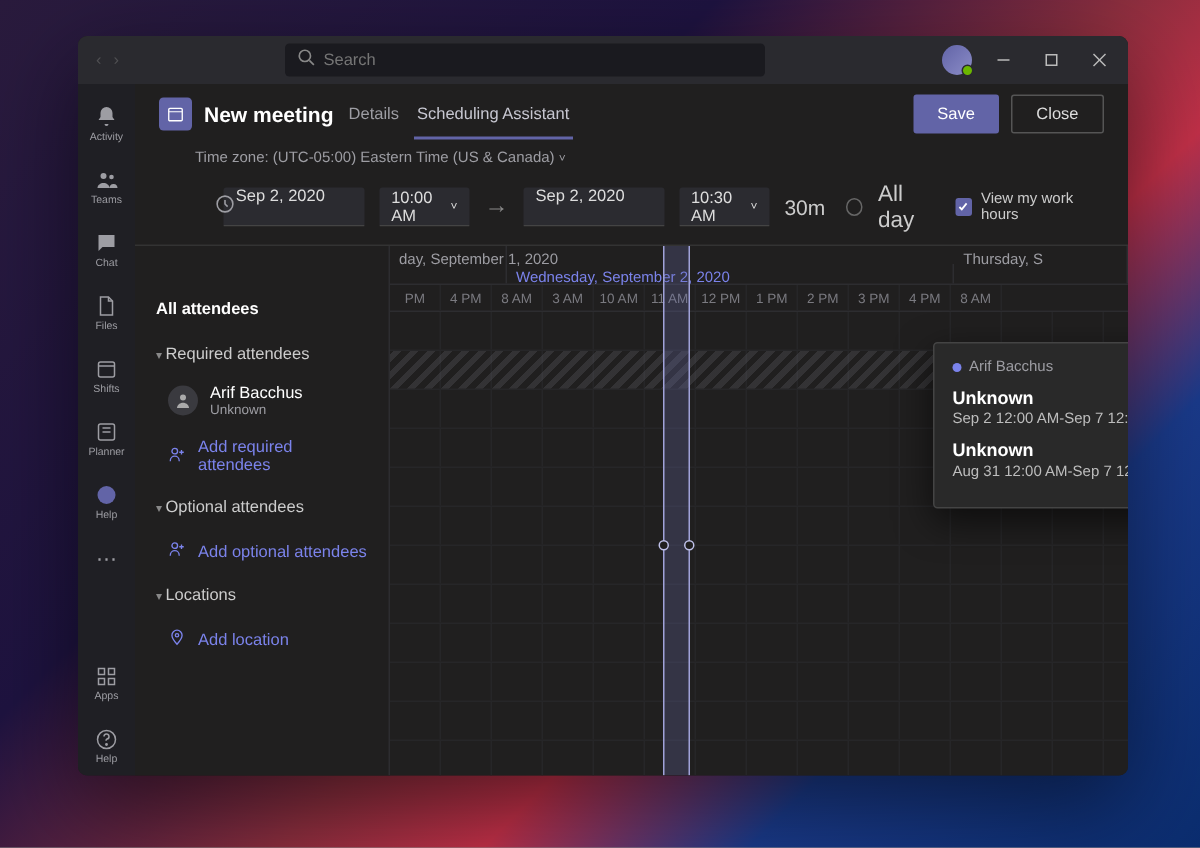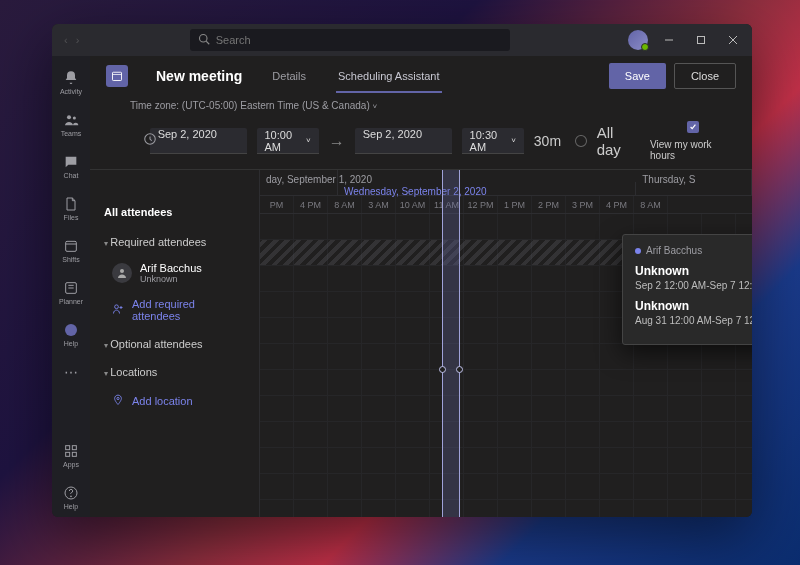--- a/index.html
+++ b/index.html
@@ -40,21 +40,21 @@
   }
   .rail-item { width:38px; height:40px; display:flex; flex-direction:column; align-items:center; justify-content:center; gap:2px; color:#9d9da3; cursor:pointer; }
   .rail-item svg { width:16px; height:16px; }
   .rail-item span { font-size:7px; }
   .rail-spacer { flex:1; }
   .rail-more { color:#9d9da3; font-size:14px; cursor:pointer; padding:8px 0; }
 
   .content { flex:1; background:#201f1f; display:flex; flex-direction:column; min-width:0; }
 
   .header {
-    height: 40px; display:flex; align-items:center; padding: 16px 16px; gap:28px;
+    height: 40px; display:flex; align-items:center; padding: 16px 16px; gap:8px;
   }
   .doc-icon {
     width:22px; height:22px; background:#6264a7; border-radius:3px; display:flex; align-items:center; justify-content:center;
   }
   .doc-icon svg { width:12px; height:12px; fill:#fff; }
   .title { color:#fff; font-size:14px; font-weight:600; }
   .tab { color:#9d9da3; font-size:11px; padding:10px 2px; cursor:pointer; position:relative; }
   .tab.active { color:#c7c7d1; }
   .tab.active::after { content:""; position:absolute; left:0; right:0; bottom:-1px; height:2px; background:#6264a7; }
   .header-actions { margin-left:auto; display:flex; gap:8px; }
@@ -74,21 +74,21 @@
   .field {
     background:#2b2b30; border:none; border-bottom:1px solid #444; color:#ddd; font-size:11px;
     height:26px; padding:0 8px; border-radius:2px 2px 0 0;
   }
   .date-field { width:100px; cursor:pointer; }
   .time-field { width:64px; display:flex; align-items:center; justify-content:space-between; cursor:pointer; }
   .arrow-sep { color:#888; }
   .duration { font-size:14px; color:#ccc; }
   .allday-dot { width:12px; height:12px; border-radius:50%; border:1.5px solid #666; margin-left:4px; }
   .allday-label { font-size:15px; color:#ccc; }
-  .workhrs { margin-left:auto; display:flex; align-items:center; gap:6px; font-size:10px; color:#ccc; cursor:pointer;flex-direction:column; }
+  .workhrs { margin-left:auto; display:flex; align-items:center; gap:6px; font-size:10px; color:#ccc; cursor:pointer; }
   .cb { width:12px; height:12px; background:#6264a7; border-radius:2px; display:flex; align-items:center; justify-content:center; }
 
   .sched {
     flex:1; display:flex; min-height:0; position:relative;
     border-top:1px solid #333;
   }
   .attendee-panel {
     width: 170px; background:#201f1f; border-right:1px solid #2d2d30; overflow:auto; padding-top:26px;
   }
   .att-heading { font-size:11px; font-weight:600; color:#fff; padding:10px 14px; }
@@ -329,20 +329,28 @@
           </div>
           <div class="add-link">
             <span><svg viewBox="0 0 16 16" fill="none" stroke="#7b83eb" stroke-width="1.2">
                   <circle cx="6" cy="5" r="2.5"></circle>
                   <path d="M2 14c0-3 2-4.5 4-4.5s4 1.5 4 4.5"></path>
                   <path d="M12 4v4M10 6h4"></path>
                 </svg></span>
             <span>Add required attendees</span>
           </div>
           <div class="section-h">Optional attendees</div>
+          <div class="add-link">
+            <span><svg viewBox="0 0 16 16" fill="none" stroke="#7b83eb" stroke-width="1.2">
+                  <circle cx="6" cy="5" r="2.5"></circle>
+                  <path d="M2 14c0-3 2-4.5 4-4.5s4 1.5 4 4.5"></path>
+                  <path d="M12 4v4M10 6h4"></path>
+                </svg></span>
+            <span>Add optional attendees</span>
+          </div>
           <div class="section-h">Locations</div>
           <div class="add-link">
             <span><svg viewBox="0 0 16 16" fill="none" stroke="#7b83eb" stroke-width="1.2">
                   <path d="M8 1.5c-2.5 0-4.5 2-4.5 4.5 0 3 4.5 8 4.5 8s4.5-5 4.5-8c0-2.5-2-4.5-4.5-4.5z"></path>
                   <circle cx="8" cy="6" r="1.5"></circle>
                 </svg></span>
             <span>Add location</span>
           </div>
         </div>
 

